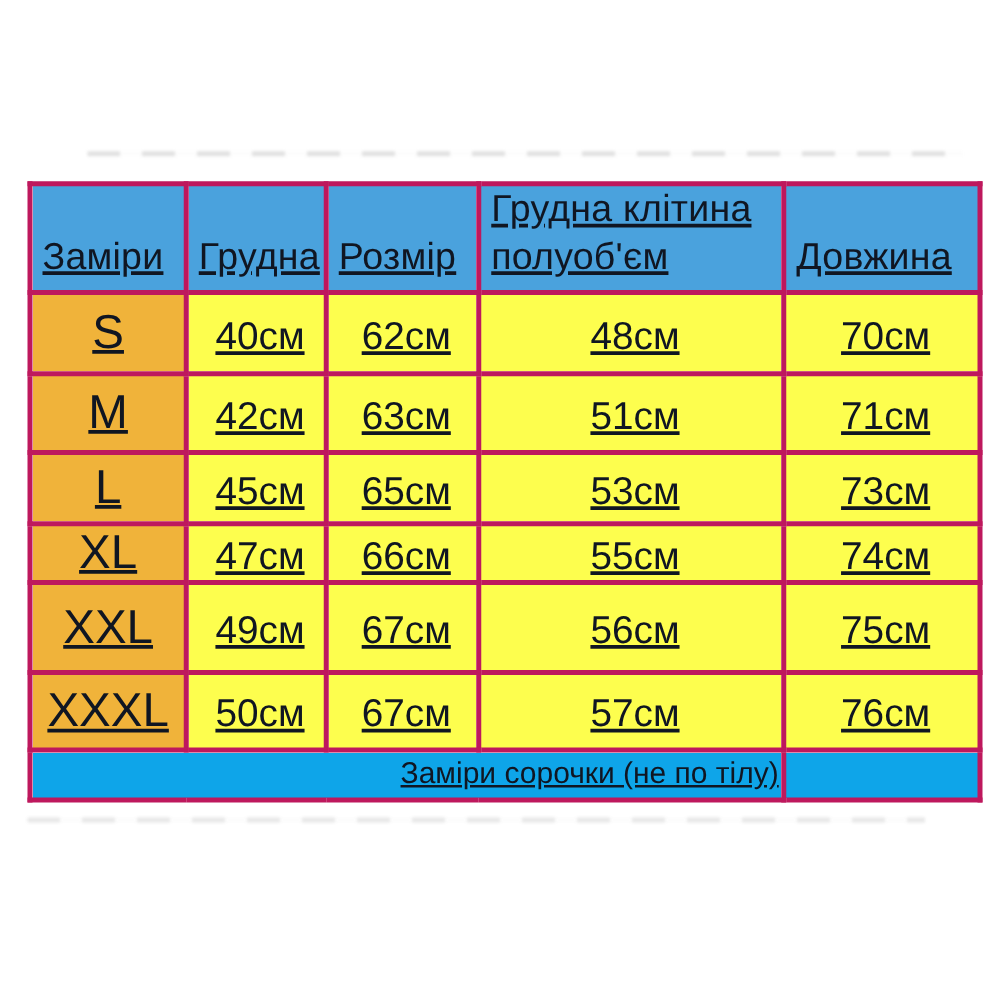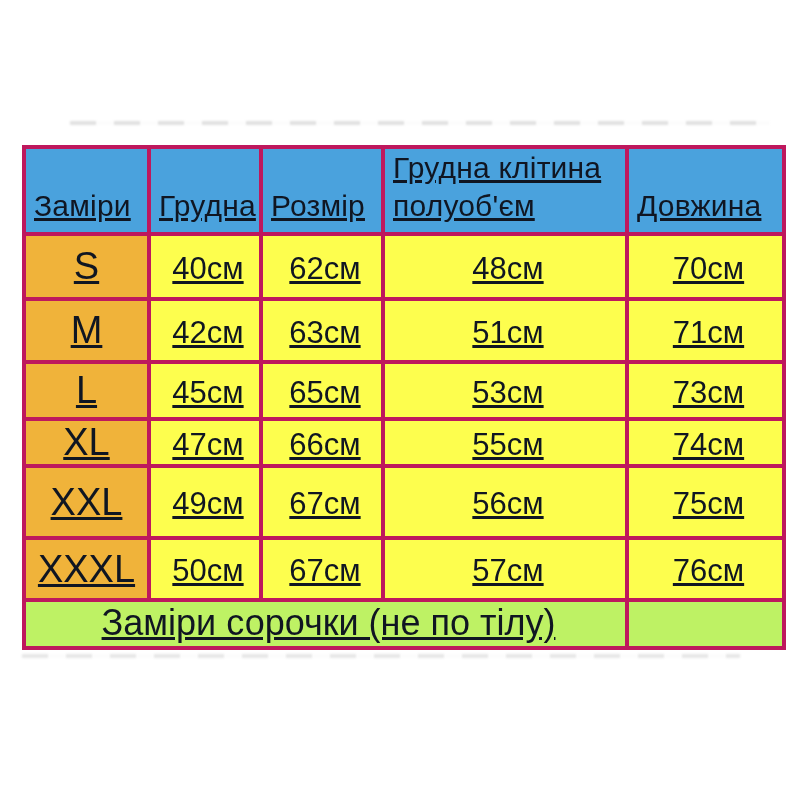--- a/index.html
+++ b/index.html
@@ -83,24 +83,24 @@
     padding: 0;
   }
   .size-chart td.value-cell {
     background: #FDFE4E;
     text-align: center;
     vertical-align: middle;
     font-size: 31px;
     padding: 4px 2px 0 8px;
   }
   .size-chart tr.r-footer td {
-    background: #bef264;
-    font-size: 36px;
+    background: #0ea5e9;
+    font-size: 24px;
     vertical-align: middle;
-    text-align: center;
+    text-align: right;
     padding: 0 2px 2px 8px;
   }
 </style>
 </head>
 <body>
 
 <div class="canvas">
 
   <div class="artifact artifact-top"></div>
 

